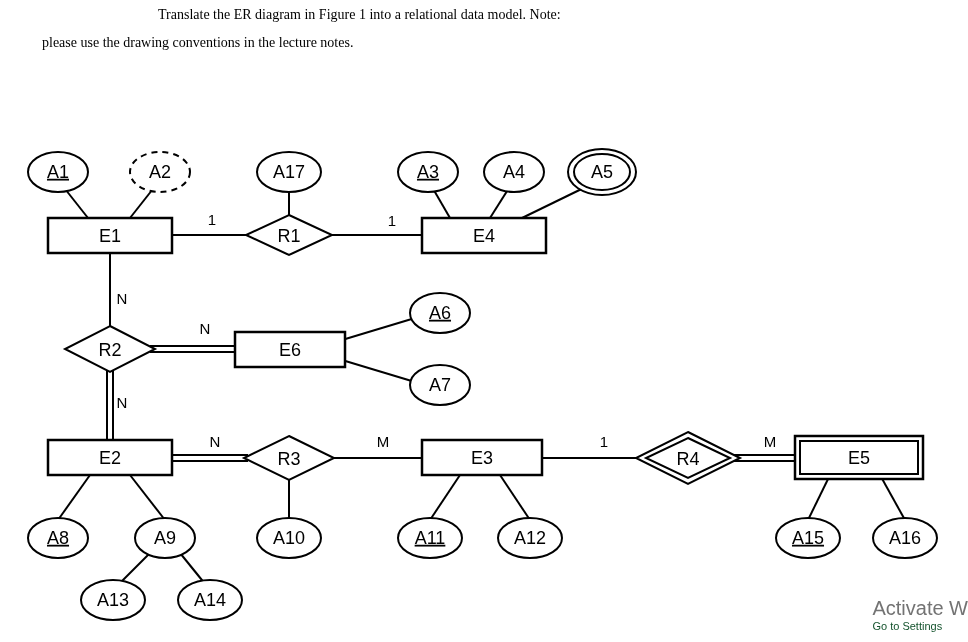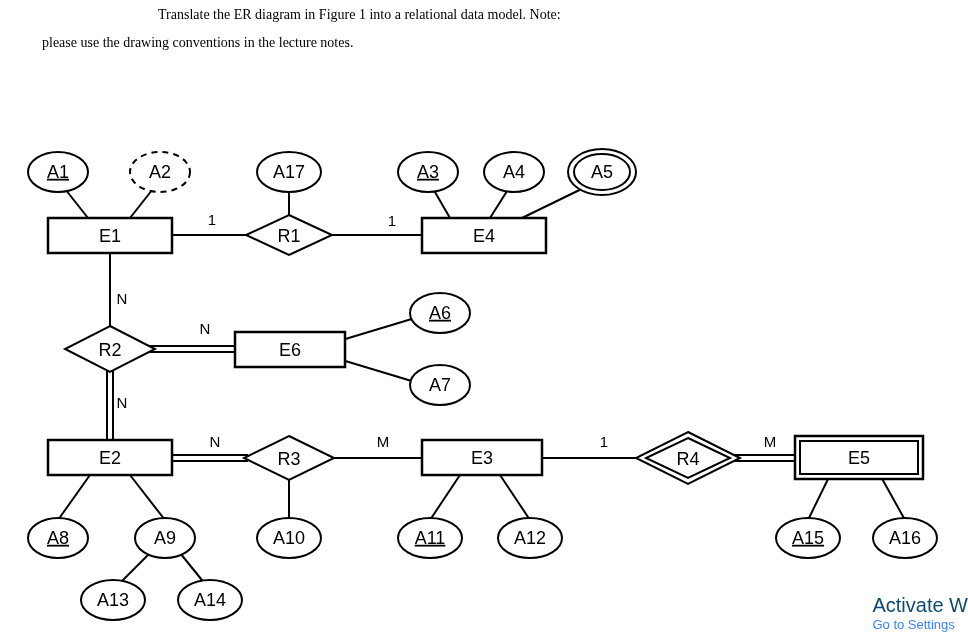--- a/index.html
+++ b/index.html
@@ -42,25 +42,25 @@
   }
   .watermark {
     position: absolute;
     right: 0;
     bottom: 10px;
     color: #777;
     font-family: 'Segoe UI', Arial, sans-serif;
   }
   .watermark .wm-title {
     font-size: 20px;
-    color: #0c4a6e;
+    color: #737373;
   }
   .watermark .wm-sub {
-    font-size: 13px;
-    color: #3b82f6;
+    font-size: 11px;
+    color: #14532d;
   }
 </style>
 </head>
 <body>
 
 <div class="instruction" style="top:4px;left:158px;">Translate the ER diagram in Figure 1 into a relational data model. Note:</div>
 <div class="instruction" style="top:32px;left:42px;">please use the drawing conventions in the lecture notes.</div>
 
 <svg width="968" height="642">
 

